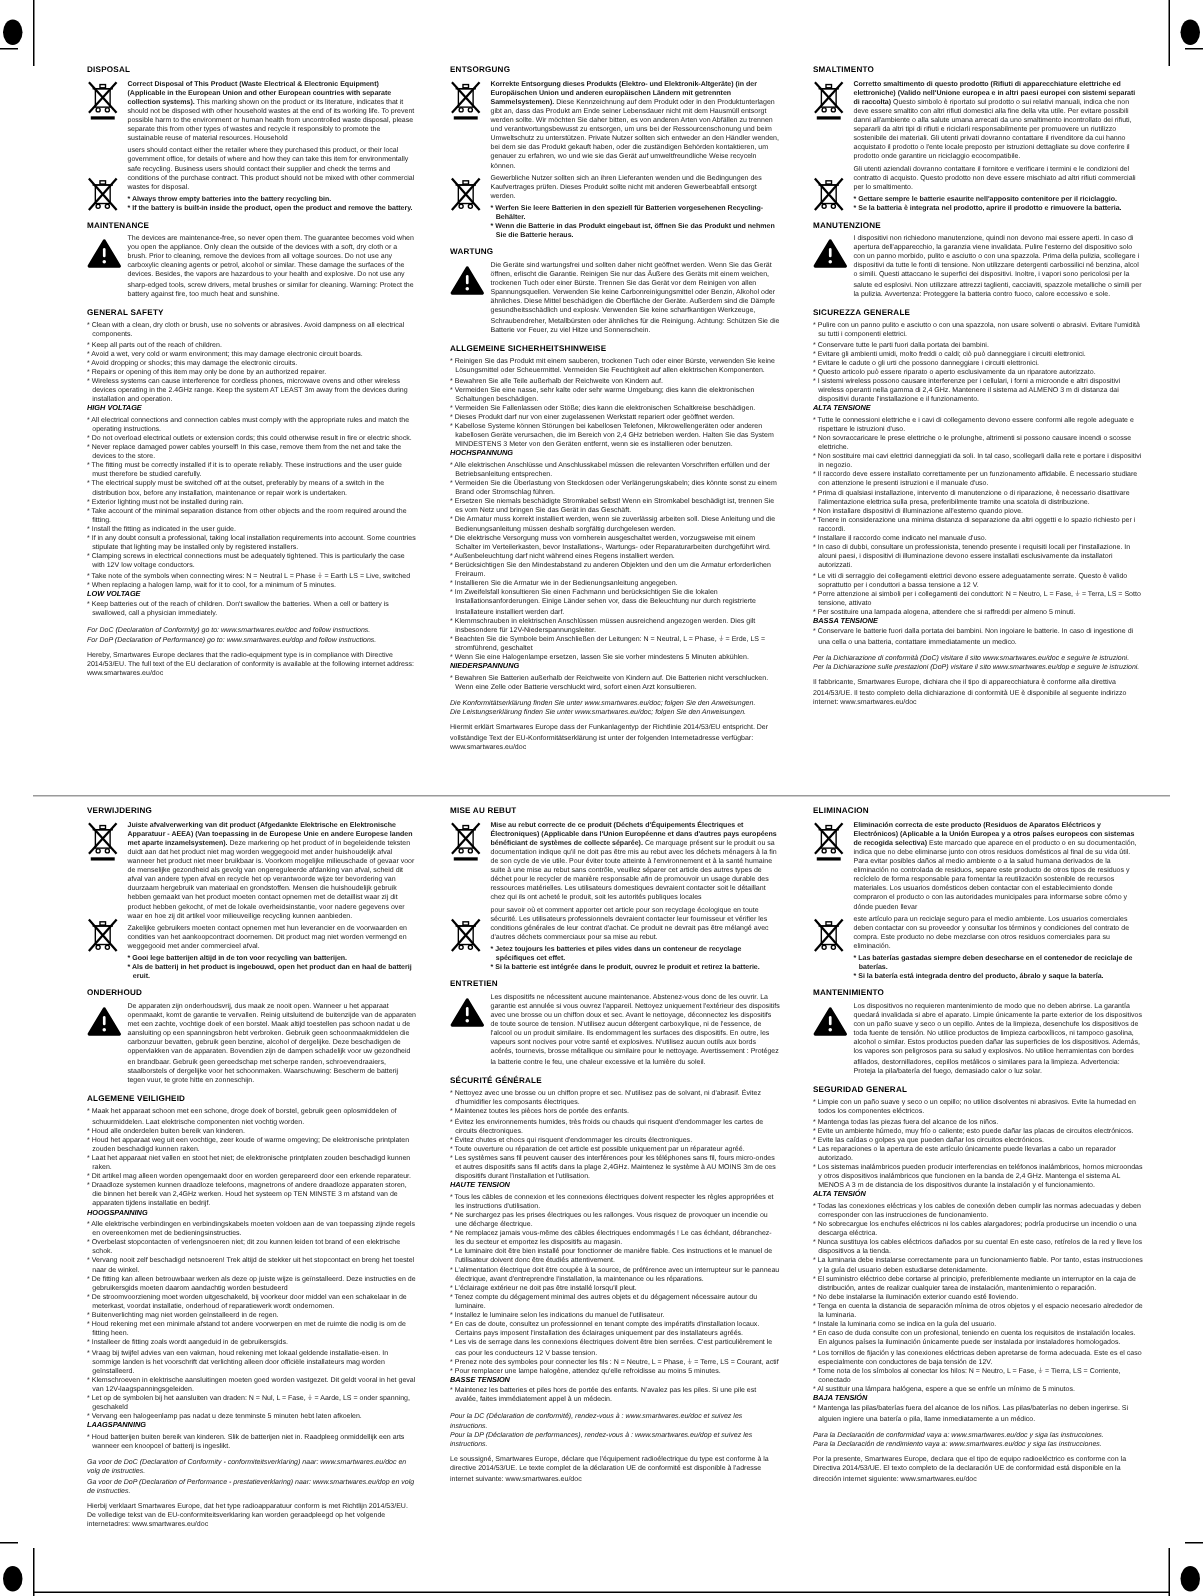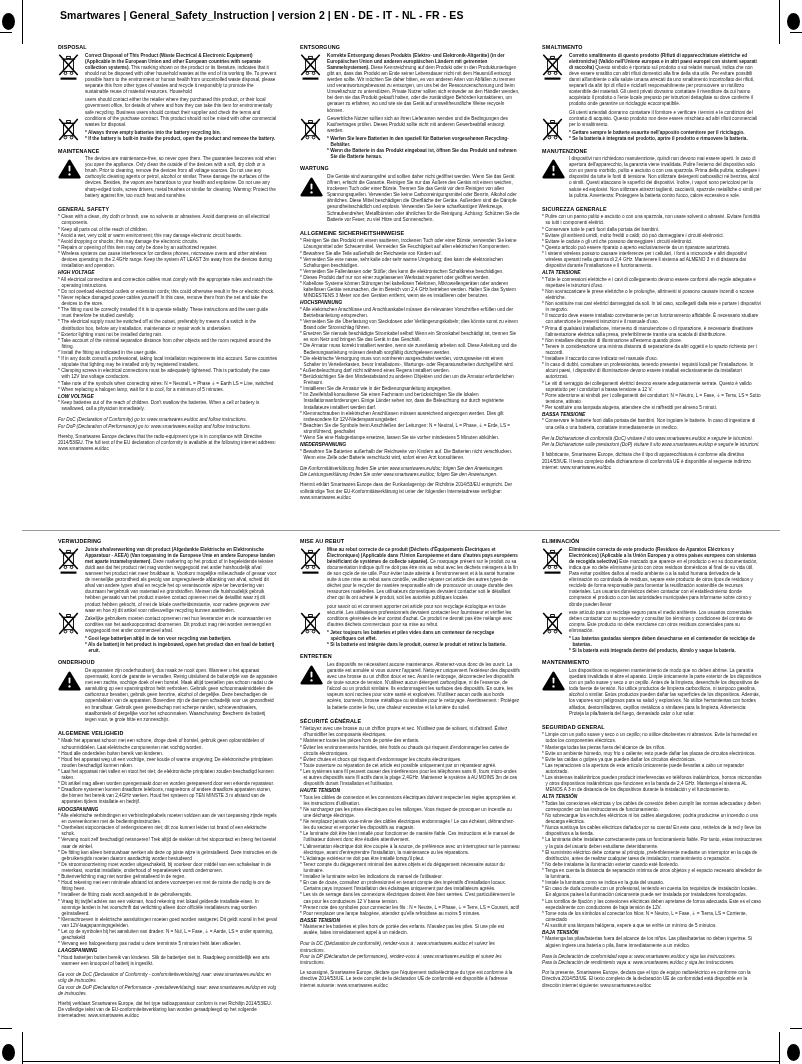--- a/index.html
+++ b/index.html
@@ -58,21 +58,20 @@
   <div class="tick-v tr"></div>
   <div class="tick-v bl"></div>
   <div class="tick-v br"></div>
   <div class="tick-h tl"></div>
   <div class="tick-h tr"></div>
   <div class="tick-h bl"></div>
   <div class="tick-h br"></div>
   <div class="bottom-rule"></div>
   <div class="row-divider"></div>
 
-  <div class="header-title">Smartwares | General_Safety_Instruction | version 2 | EN - DE - IT - NL - FR - ES</div>
 
   <div class="grid" id="sections-grid">
     <section class="lang-section" lang="en">
       <h3 class="h first">DISPOSAL</h3>
       <div class="block">
         <div class="icons">
           <svg class="weee" viewBox="0 0 34 44">
             <g fill="none" stroke="#000" stroke-width="1.5">
               <rect x="9" y="10" width="16" height="20"></rect>
               <line x1="6" y1="10" x2="28" y2="10"></line>

